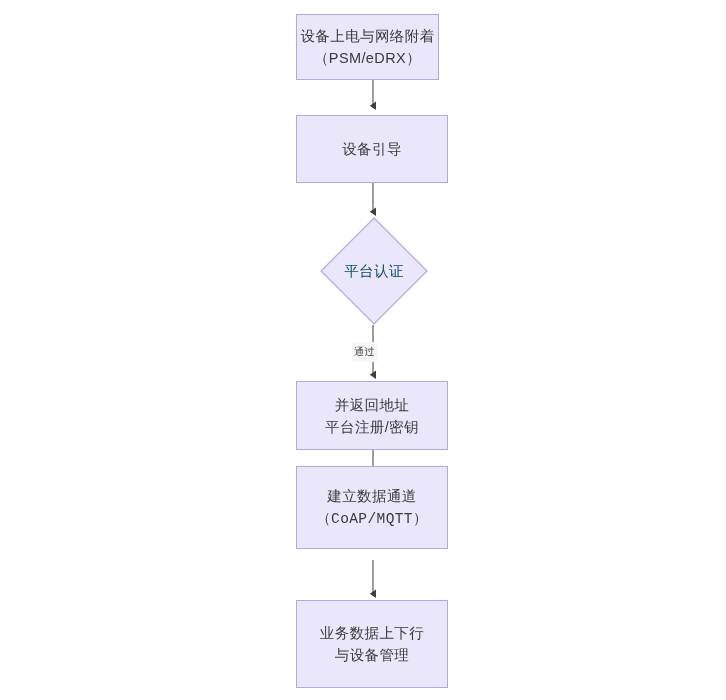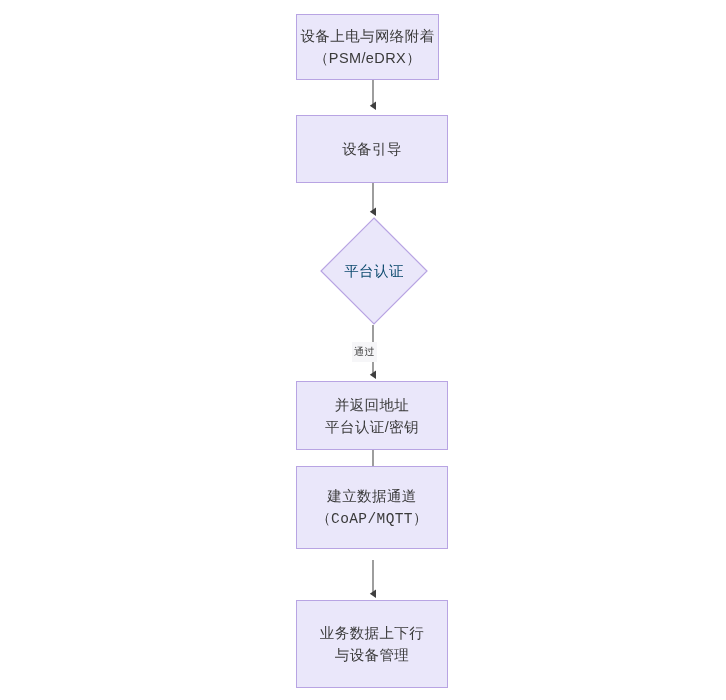--- a/index.html
+++ b/index.html
@@ -132,21 +132,21 @@
   <svg class="diamond-shape" viewBox="0 0 108 108" xmlns="http://www.w3.org/2000/svg">
     <polygon points="54,1 107,54 54,107 1,54" fill="#eae7fa" stroke="#b8a4e3" stroke-width="1.2"></polygon>
   </svg>
   <div class="diamond-label">平台认证</div>
 </div>
 
 <div class="edge-label" id="edge-label-pass">通过</div>
 
 <div class="node" id="node-register">
   <span class="line1">并返回地址</span>
-  <span class="line2">平台认证/密钥</span>
+  <span class="line2">平台注册/密钥</span>
 </div>
 
 <div class="node" id="node-channel">
   <span class="line1">建立数据通道</span>
   <span class="line2">（CoAP/MQTT）</span>
 </div>
 
 <div class="node" id="node-business">
   <span class="line1">业务数据上下行</span>
   <span class="line2">与设备管理</span>

